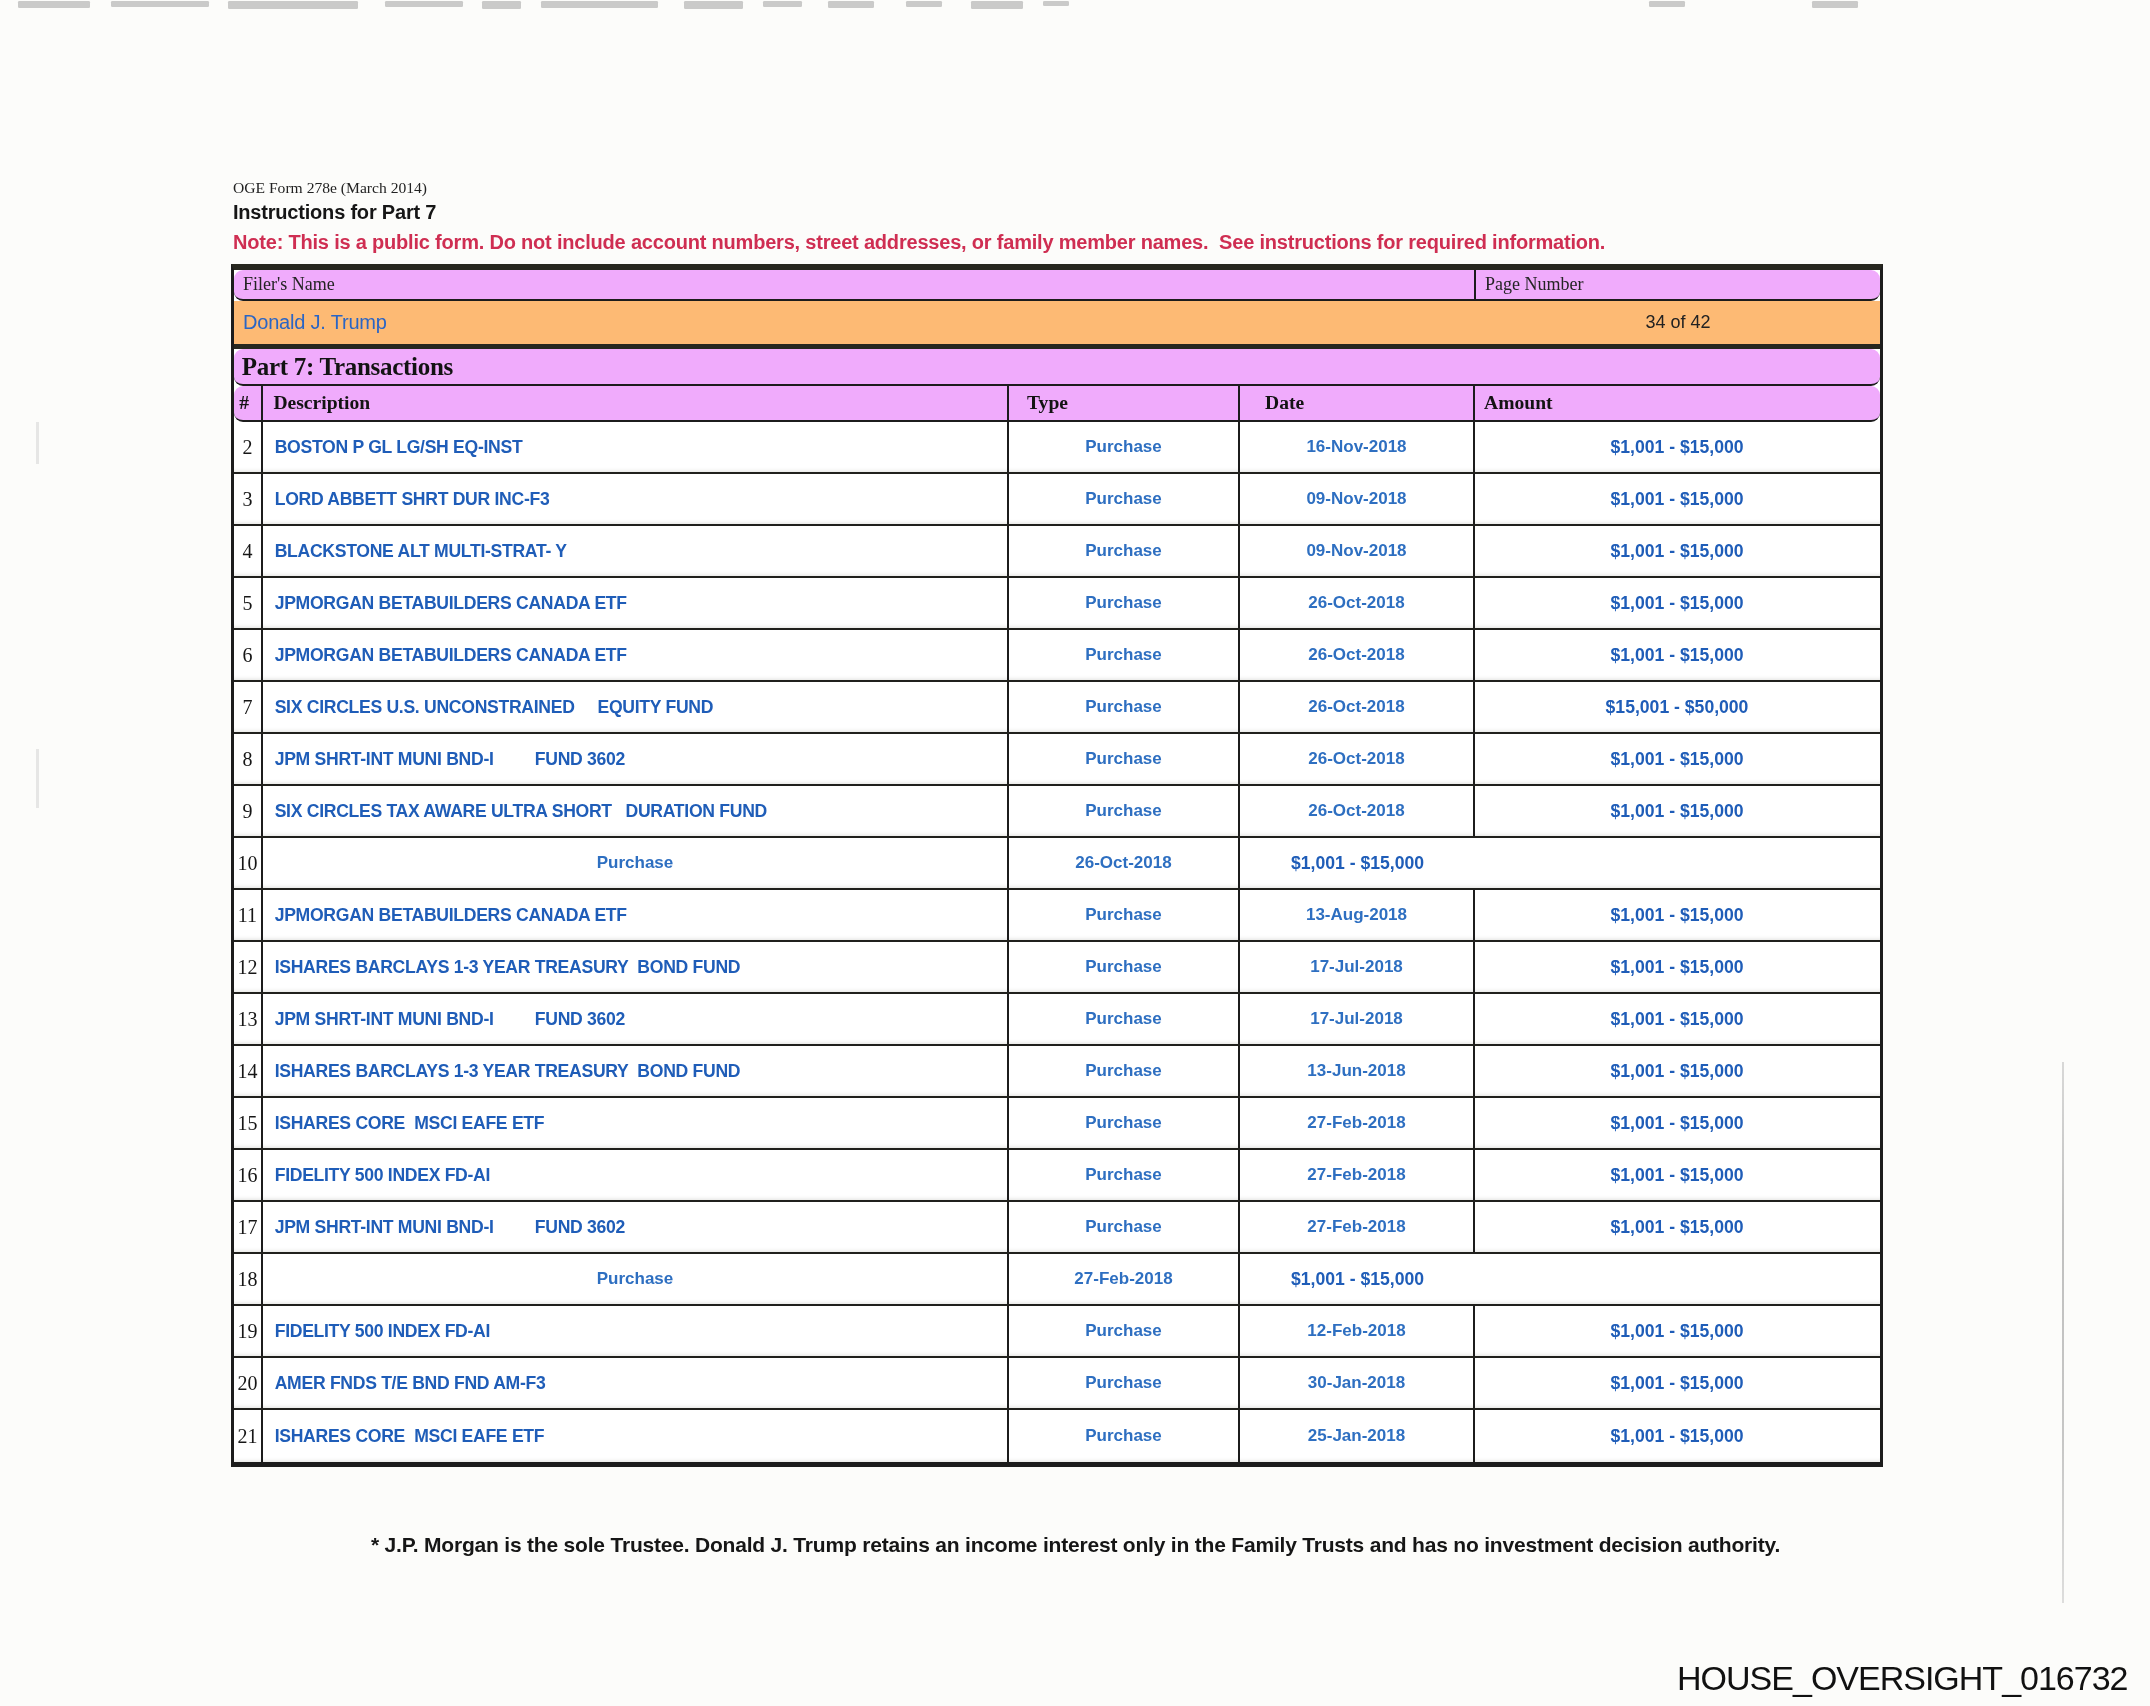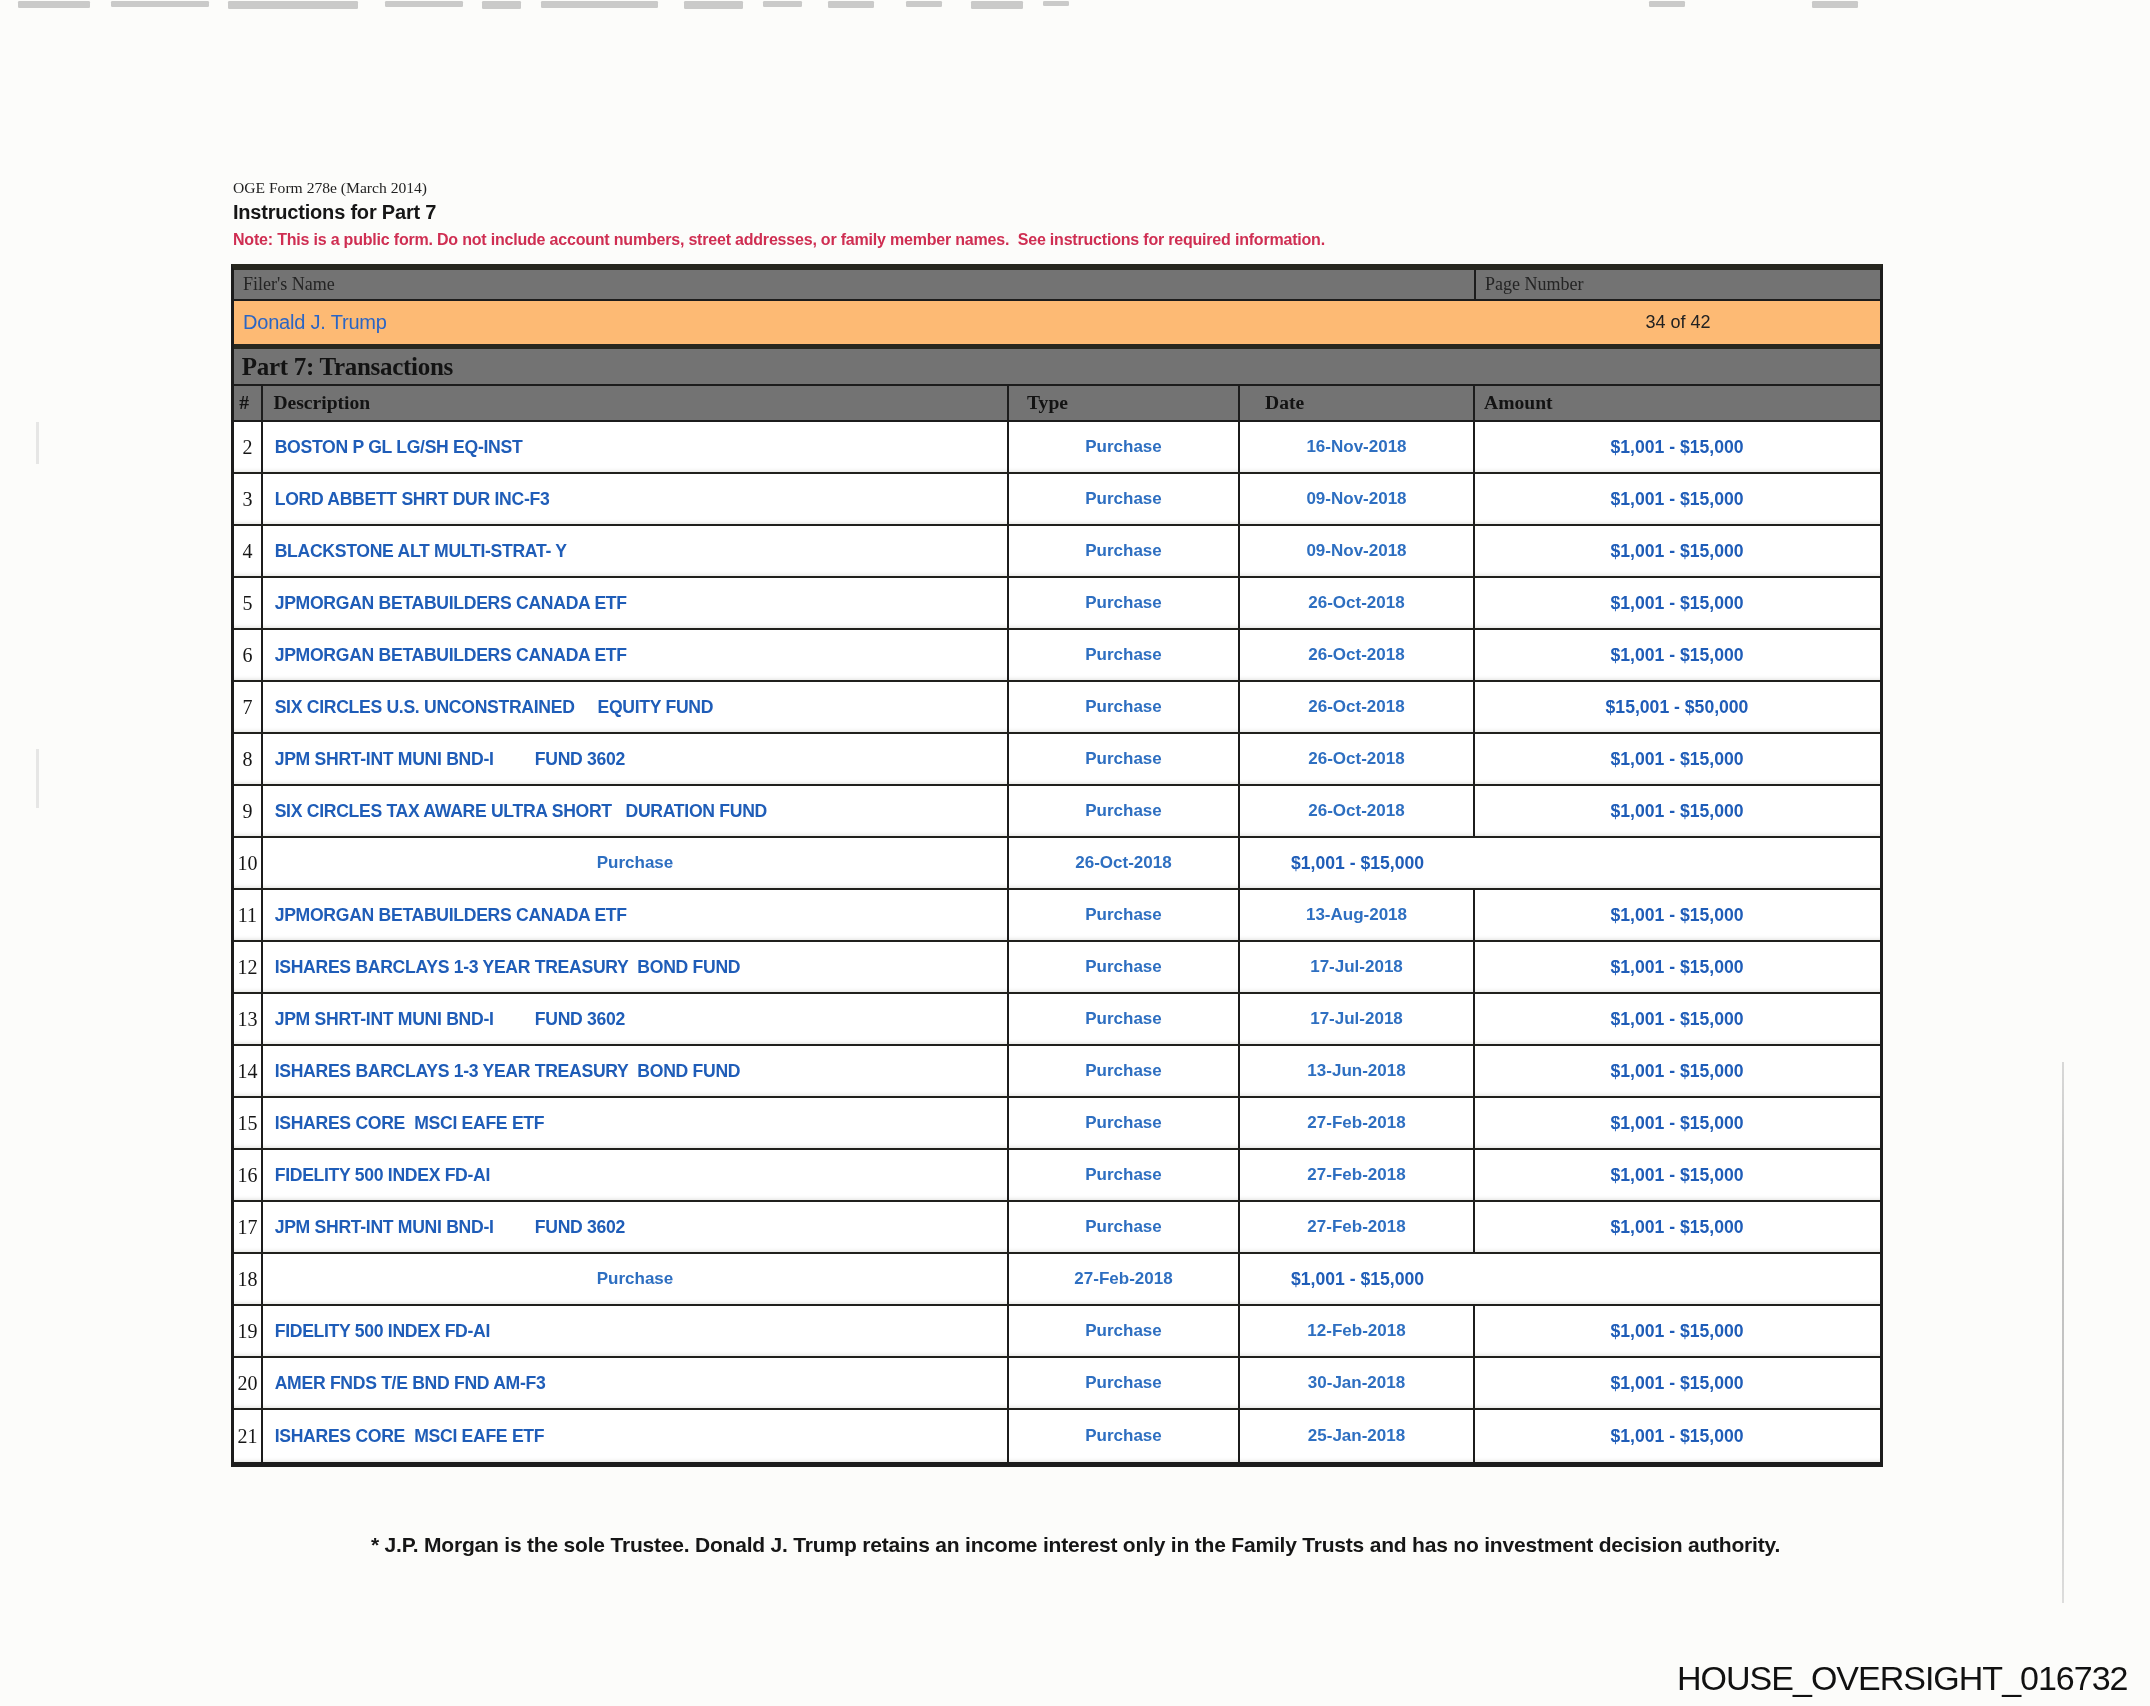--- a/index.html
+++ b/index.html
@@ -19,30 +19,30 @@
   .vline-artifact {
     position:absolute; left:2062px; top:1062px; width:2px; height:541px;
     background:linear-gradient(#bbb,#8f8f8f 30%,#9a9a9a 70%,#c4c4c4); opacity:.55;
   }
   .left-tick { position:absolute; left:36px; width:2.6px; background:#9a9a9a; opacity:.22; }
 
   
   .hdr { position:absolute; left:233px; }
   .form-line { top:179px; font-family:"Liberation Serif", serif; font-size:15.6px; color:#222; }
   .instr-line { top:201px; font-size:20px; font-weight:bold; color:#161616; letter-spacing:-0.2px; }
-  .note-line { top:231px; font-size:16px; font-weight:bold; color:#cf2e52; letter-spacing:-0.2px; white-space:pre; }
+  .note-line { top:231px; font-size:20px; font-weight:bold; color:#cf2e52; letter-spacing:-0.2px; white-space:pre; }
 
   
   .txn-table {
     position:absolute; left:231px; top:264px; width:1652px;
     border:3.3px solid #1c1c1c; border-top:6.5px solid #27271f; border-bottom:5.2px solid #1c1c1c;
     background:#fff;
   }
   .rowline { display:grid; width:1646px; }
-  .cream { background:#737373; }
+  .cream { background:#f0abfc;border-radius:9px; }
   .filer-row { grid-template-columns:1242px 404px; height:31px; border-bottom:2px solid #1c1c1c; }
   .name-row  { grid-template-columns:1242px 404px; height:48px; border-bottom:5.2px solid #27271f; background:#fdba74; }
   .part-row  { grid-template-columns:1646px; height:37px; border-bottom:2px solid #1c1c1c; }
   .colhdr-row{ grid-template-columns:29px 746px 231px 235px 404px; height:36px; border-bottom:2.6px solid #1c1c1c; }
   .trow { display:grid; grid-template-columns:29px 746px 231px 235px 404px; height:52px; border-bottom:2px solid #20201d; }
   .trow:last-child { border-bottom:none; }
   .trow { box-shadow: inset 0 -4.6px 3.9px -3.3px rgba(110,110,100,.18); }
 
   .cell { display:flex; align-items:center; }
   .cell.bordered { border-right:2px solid #1c1c1c; }

